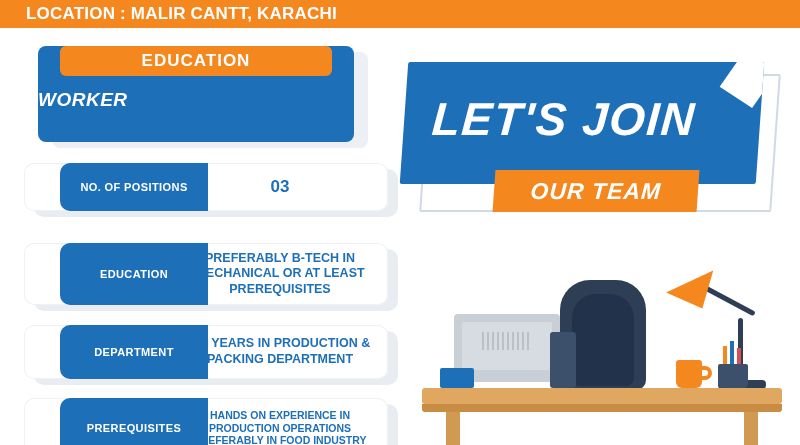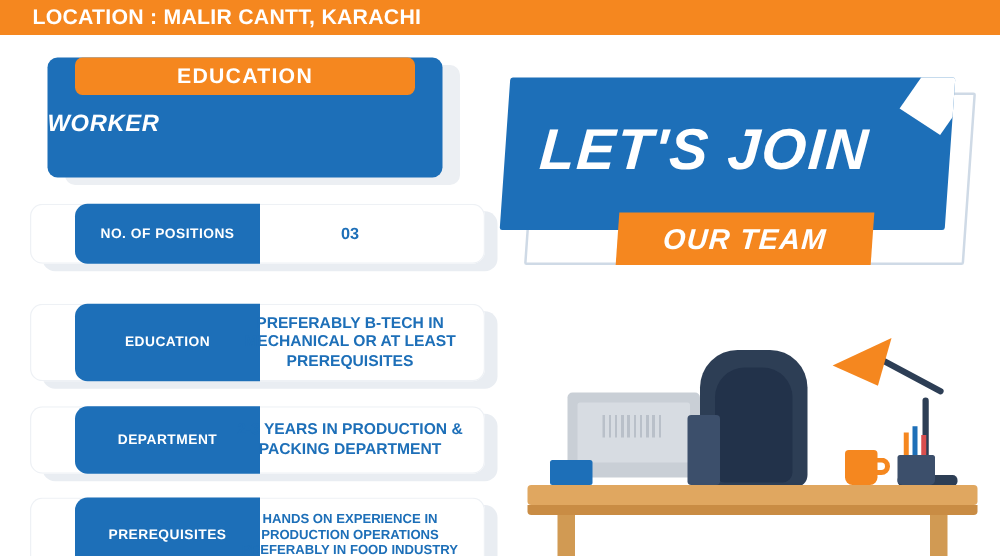--- a/index.html
+++ b/index.html
@@ -124,21 +124,21 @@
     display: flex;
     align-items: center;
     justify-content: center;
     text-align: center;
     color: #1d6fb8;
     font-size: 12.5px;
     font-weight: bold;
     line-height: 1.25;
     padding: 0 4px;
   }
-  .row-value.big { font-size: 13px; }
+  .row-value.big { font-size: 17px; }
   .row-value.small { font-size: 10.5px; line-height: 1.2; }
 
   #row-positions  { top: 163px; height: 48px; }
   #row-education  { top: 243px; height: 62px; }
   #row-experience { top: 325px; height: 54px; }
   #row-prereq     { top: 398px; height: 60px; }
 
   
   .banner-outline {
     position: absolute;

